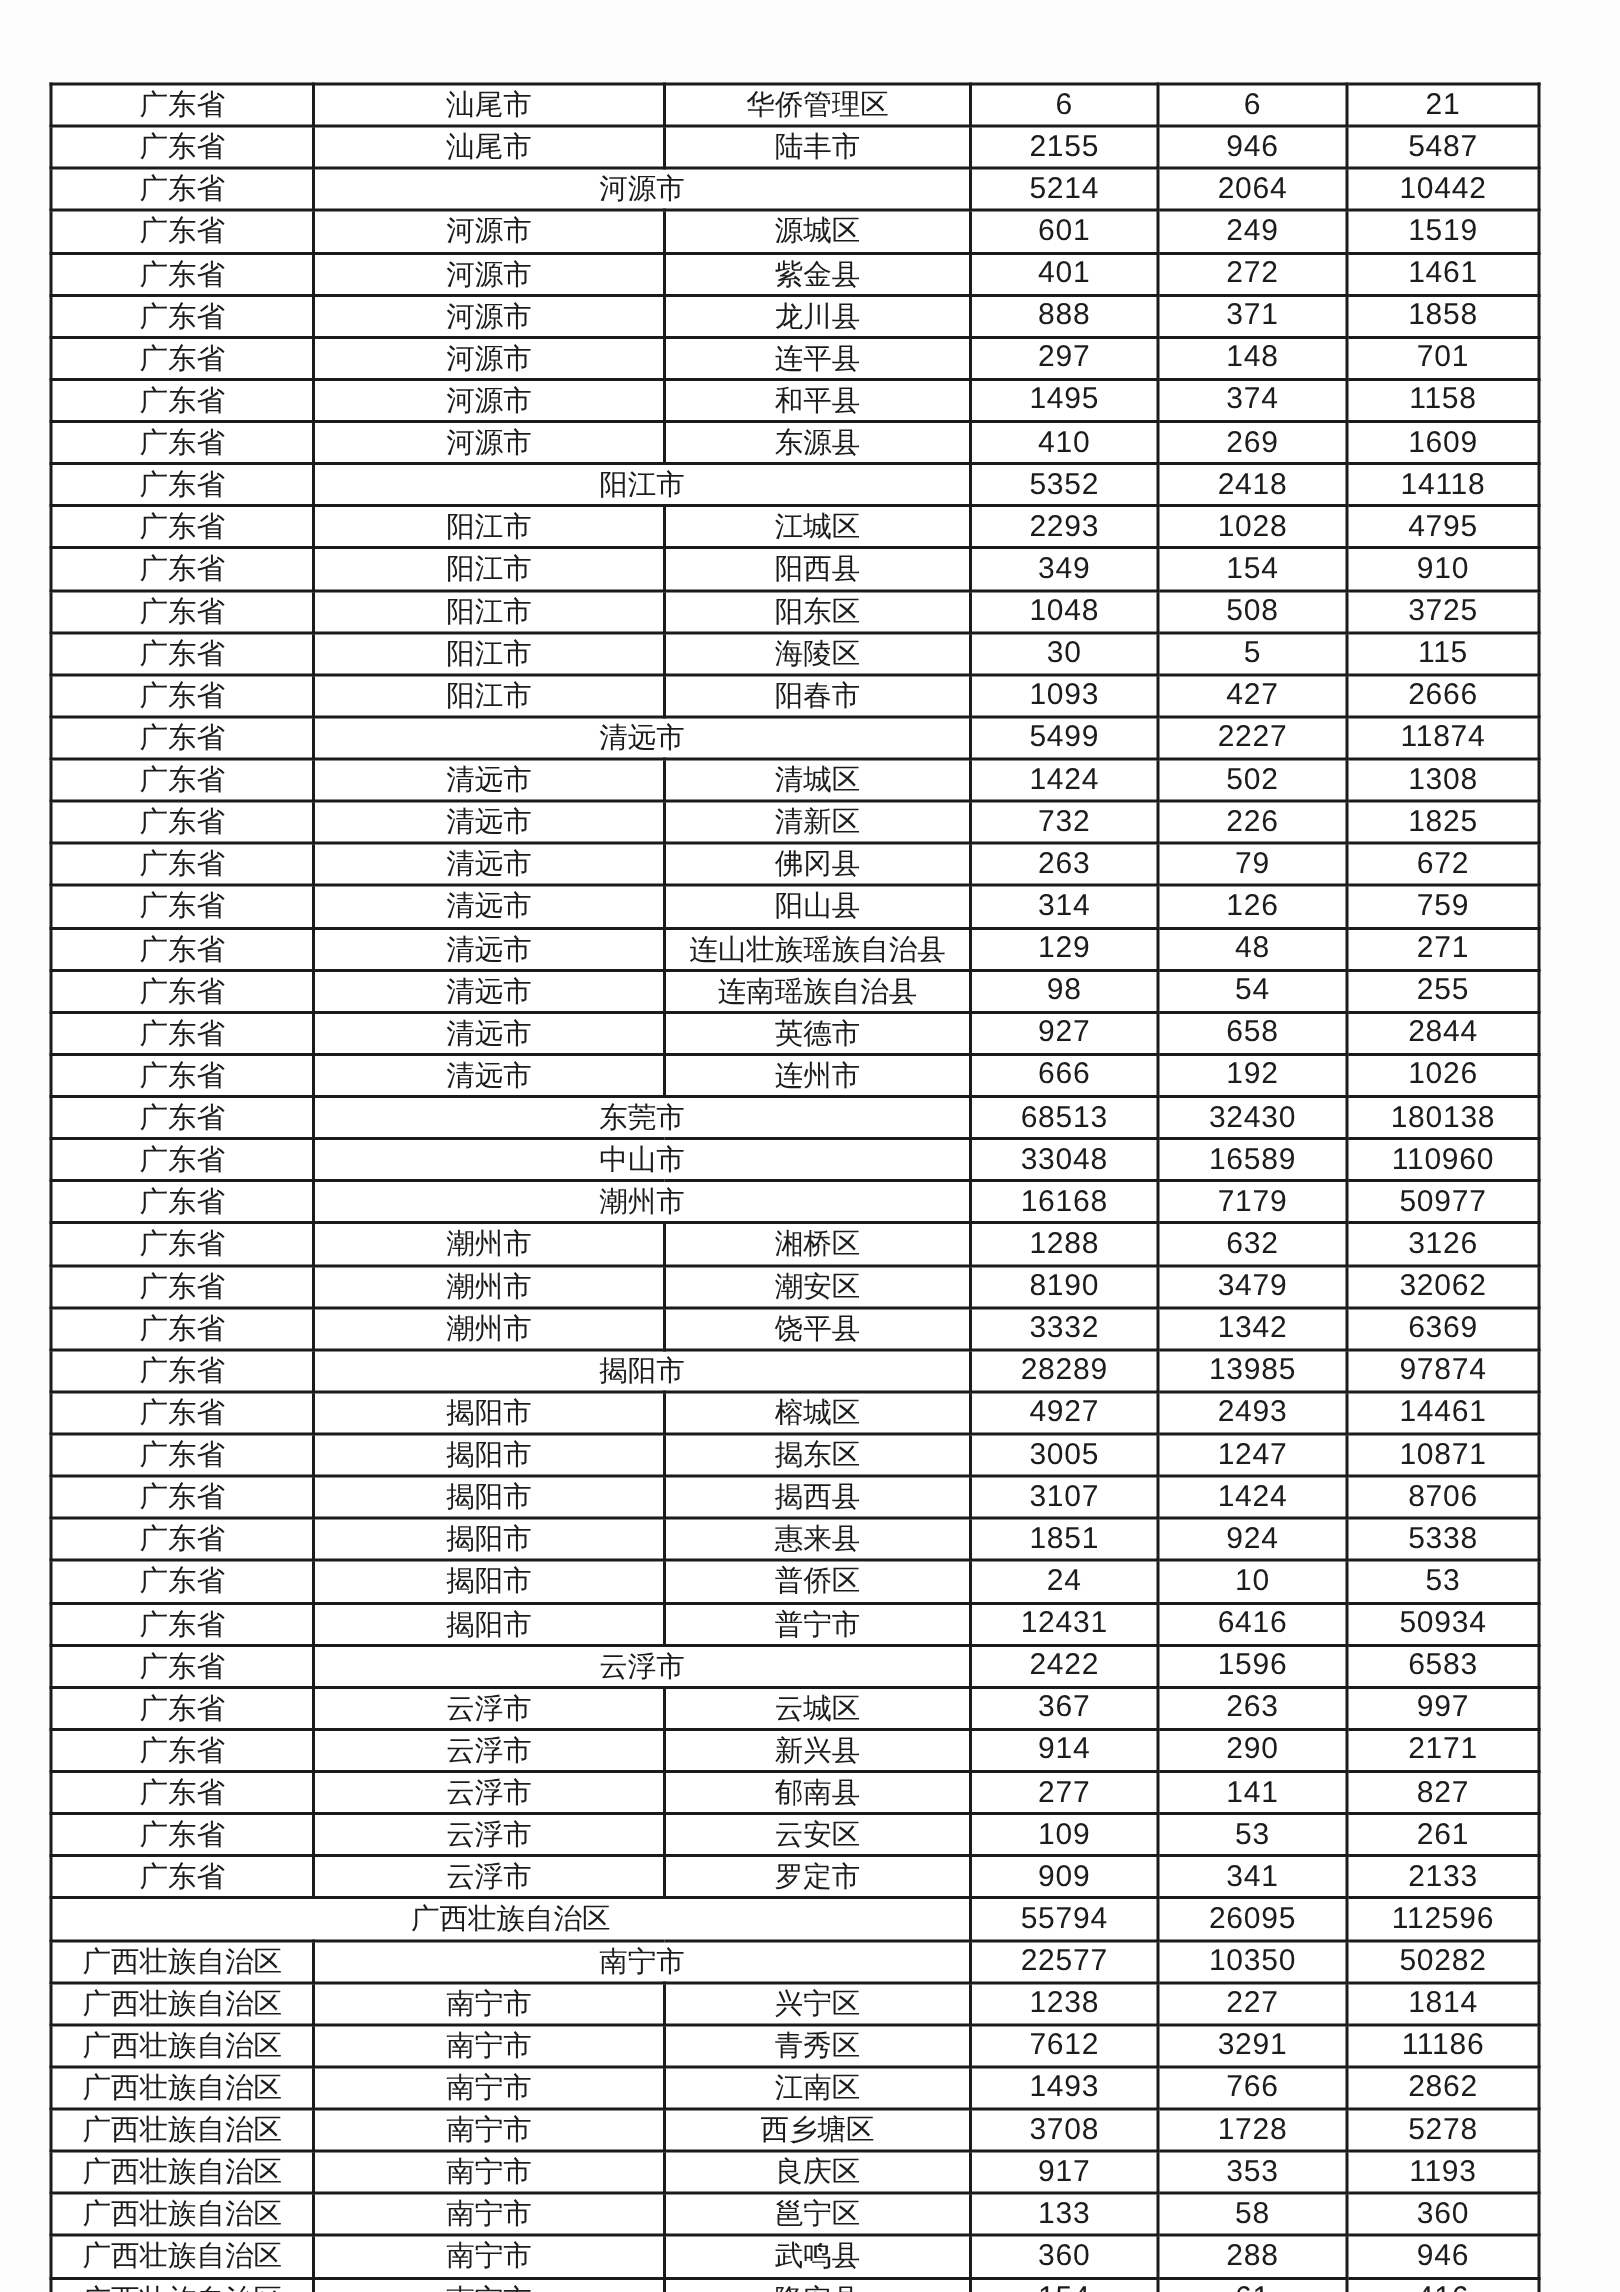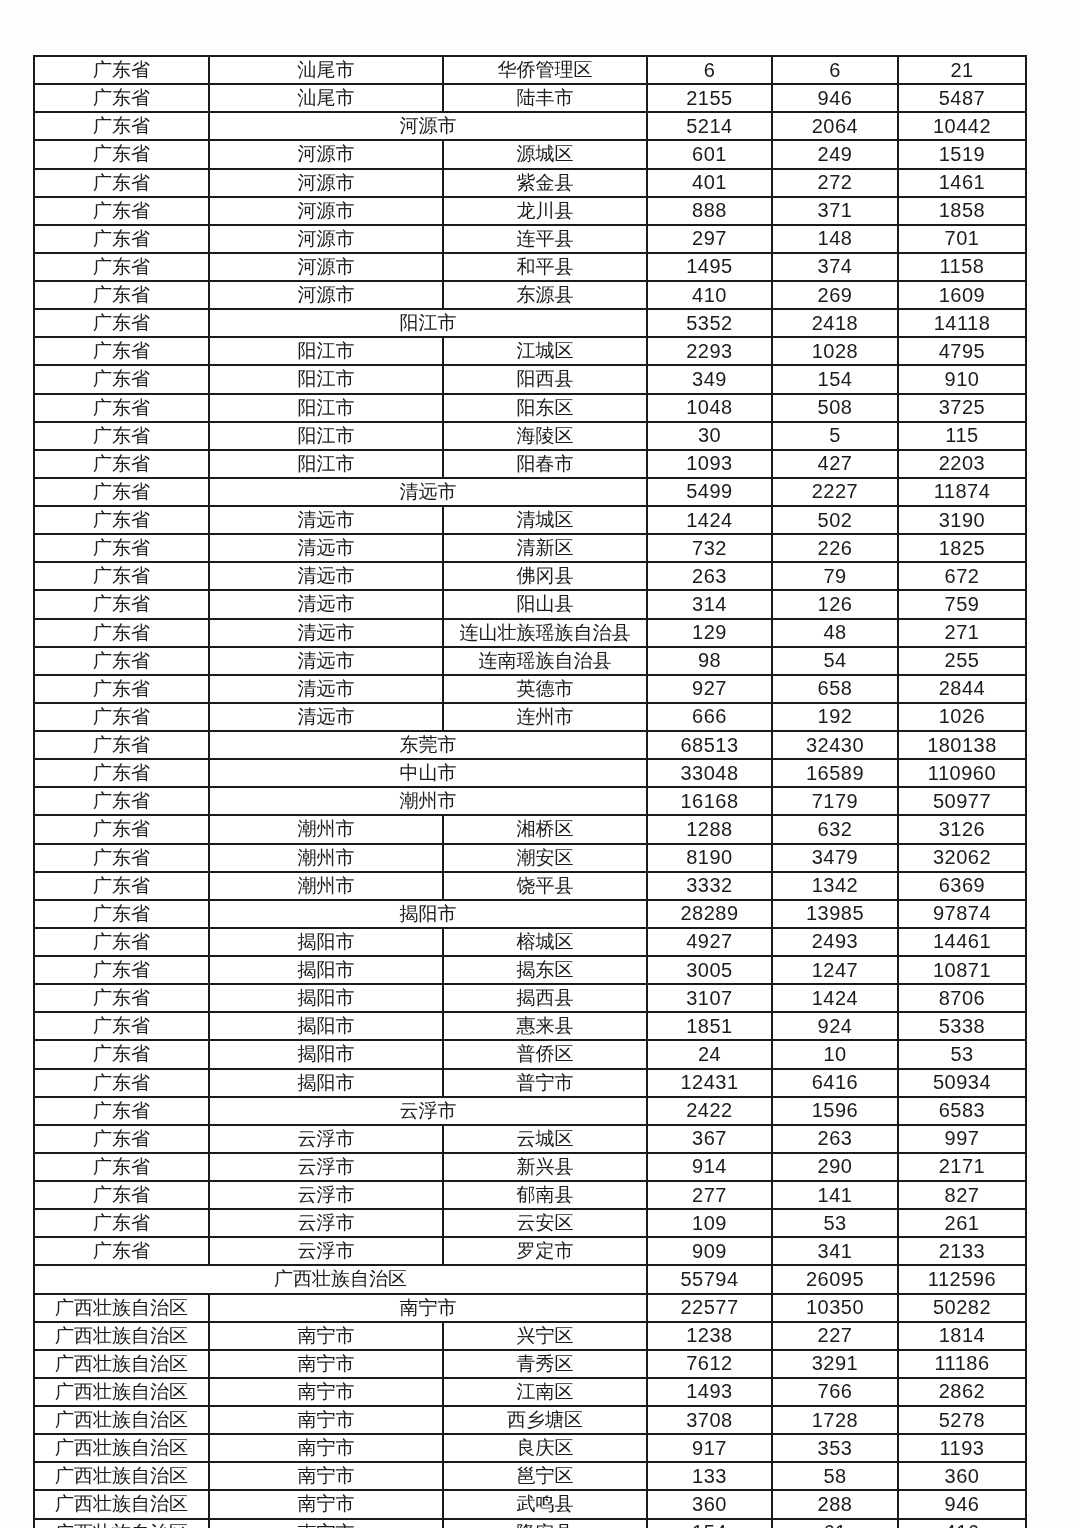--- a/index.html
+++ b/index.html
@@ -159,36 +159,36 @@
         <td class="num">30</td>
         <td class="num">5</td>
         <td class="num">115</td>
       </tr>
       <tr>
         <td class="cjk">广东省</td>
         <td class="cjk">阳江市</td>
         <td class="cjk">阳春市</td>
         <td class="num">1093</td>
         <td class="num">427</td>
-        <td class="num">2203</td>
+        <td class="num">2666</td>
       </tr>
       <tr>
         <td class="cjk">广东省</td>
         <td class="cjk" colspan="2">清远市</td>
         <td class="num">5499</td>
         <td class="num">2227</td>
         <td class="num">11874</td>
       </tr>
       <tr>
         <td class="cjk">广东省</td>
         <td class="cjk">清远市</td>
         <td class="cjk">清城区</td>
         <td class="num">1424</td>
         <td class="num">502</td>
-        <td class="num">3190</td>
+        <td class="num">1308</td>
       </tr>
       <tr>
         <td class="cjk">广东省</td>
         <td class="cjk">清远市</td>
         <td class="cjk">清新区</td>
         <td class="num">732</td>
         <td class="num">226</td>
         <td class="num">1825</td>
       </tr>
       <tr>

